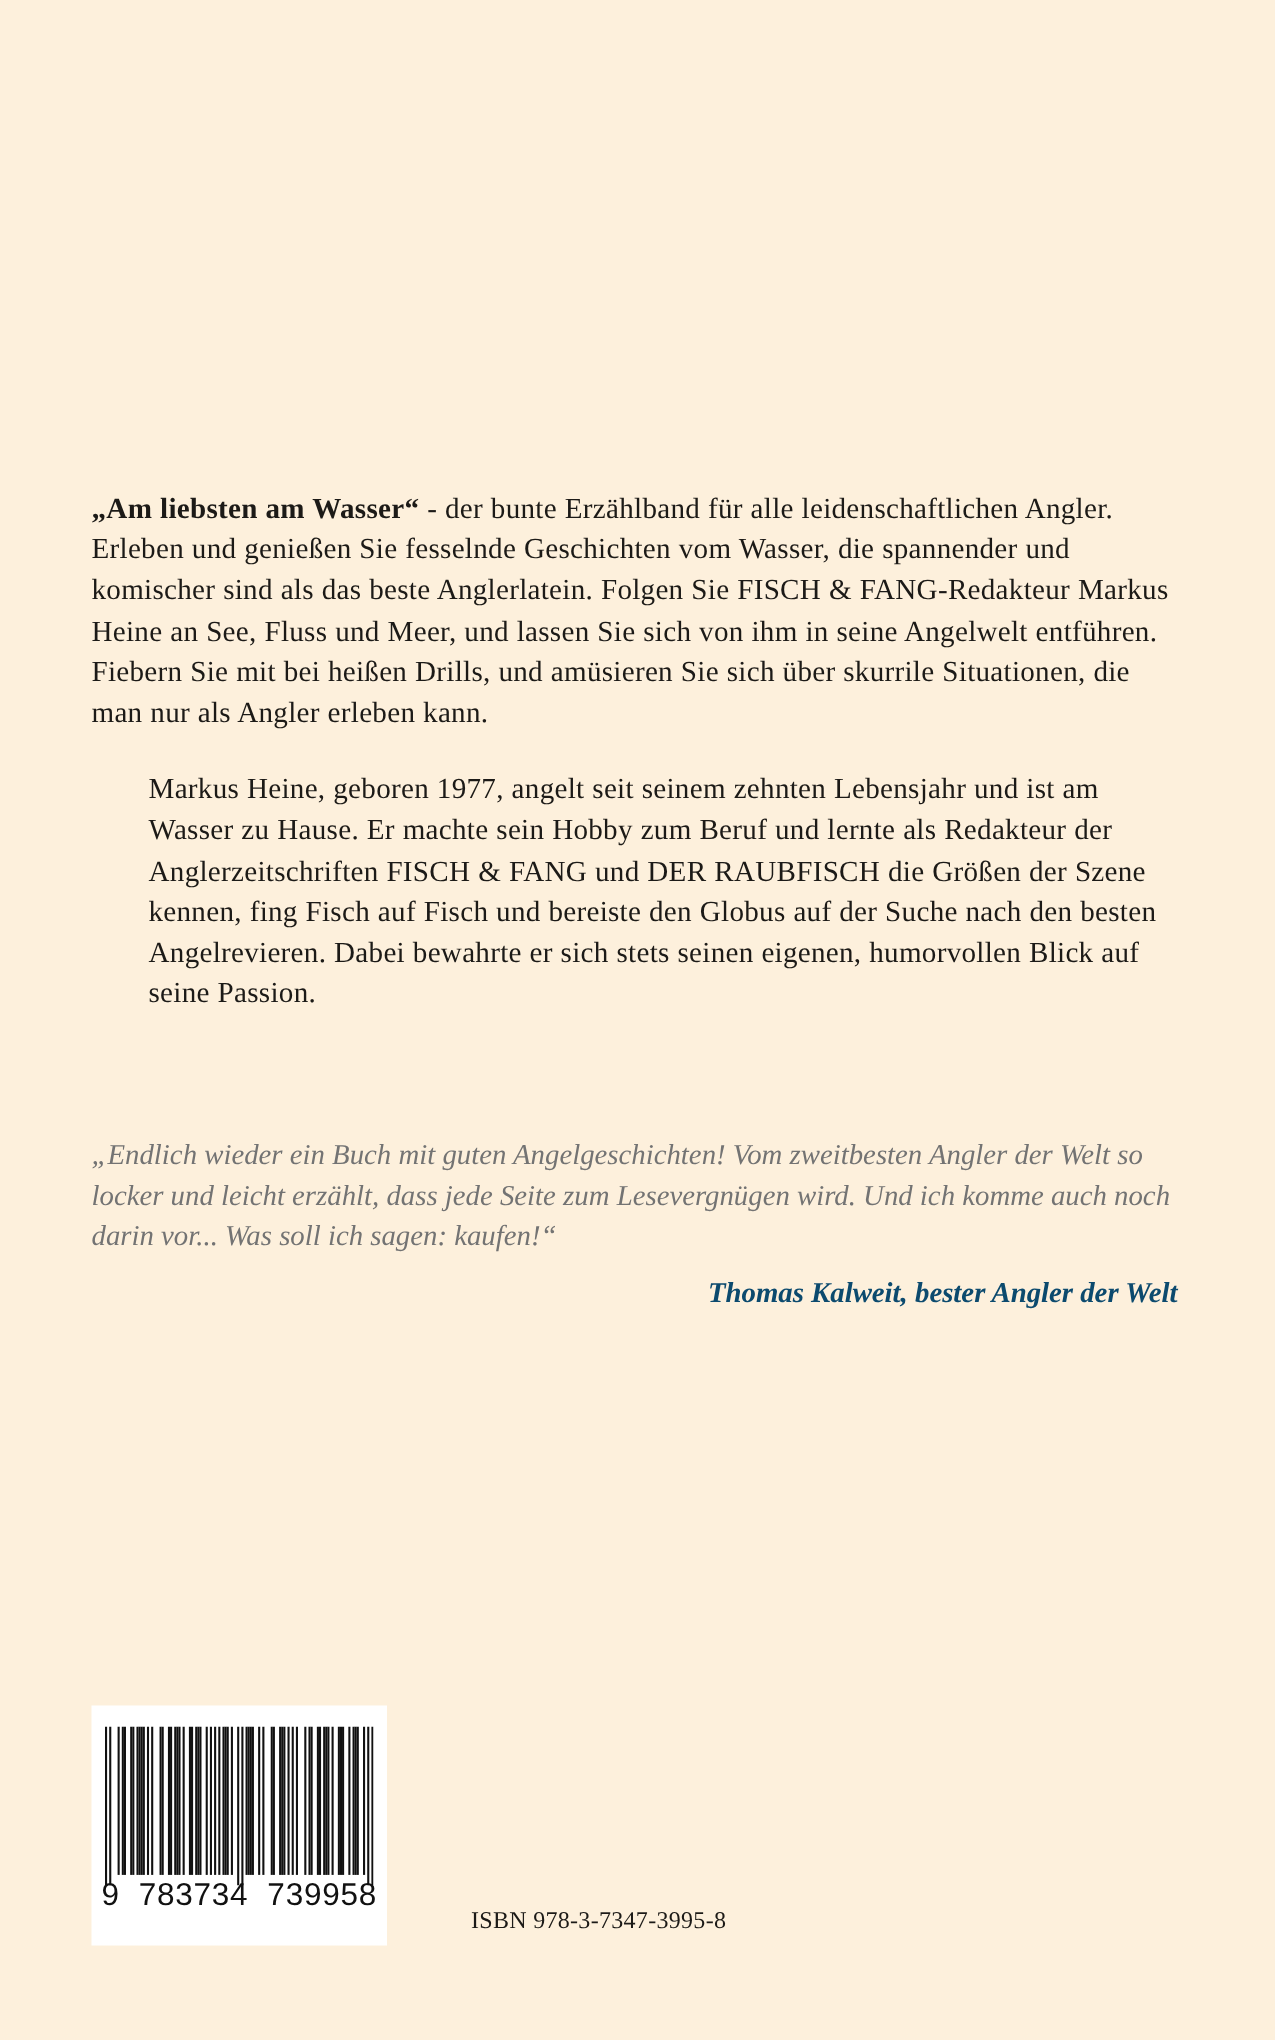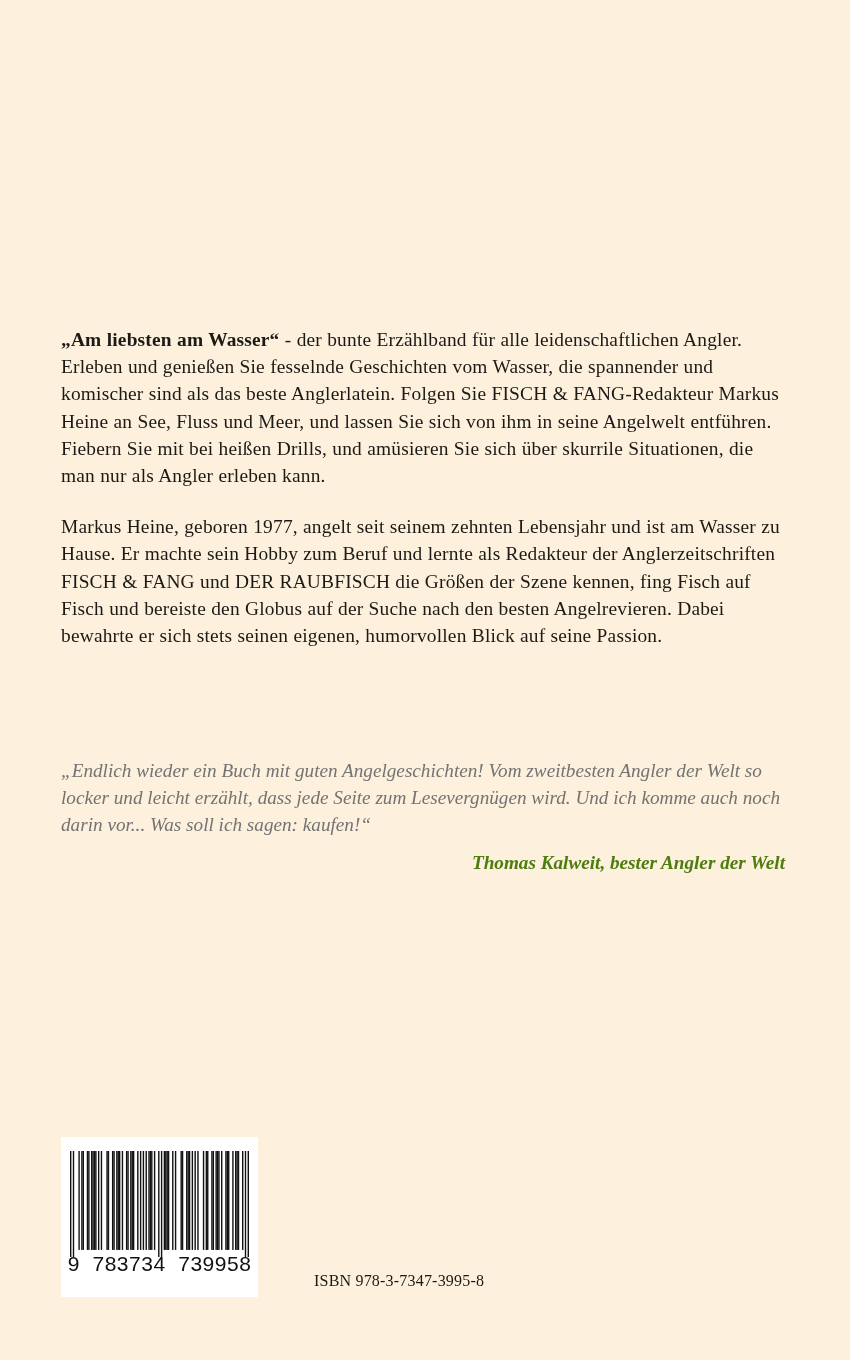--- a/index.html
+++ b/index.html
@@ -41,20 +41,21 @@
     color: #1c1a17;
     margin: 0;
   }
 
   .para.blurb {
     margin-bottom: 24px;
   }
 
   .para.bio {
     margin-bottom: 0;
+    margin-left: 38px;
   }
 
   .lead-bold {
     font-weight: bold;
   }
 
   
   .quote-block {
     position: absolute;
     left: 61px;
@@ -69,21 +70,21 @@
     color: #737373;
     margin: 0;
   }
 
   .quote-attribution {
     margin-top: 12px;
     text-align: right;
     font-size: 19.2px;
     font-style: italic;
     font-weight: bold;
-    color: #4d7c0f;
+    color: #0c4a6e;
     line-height: 26px;
   }
 
   
   .barcode-box {
     position: absolute;
     left: 61px;
     top: 1137px;
     width: 197px;
     height: 160px;

